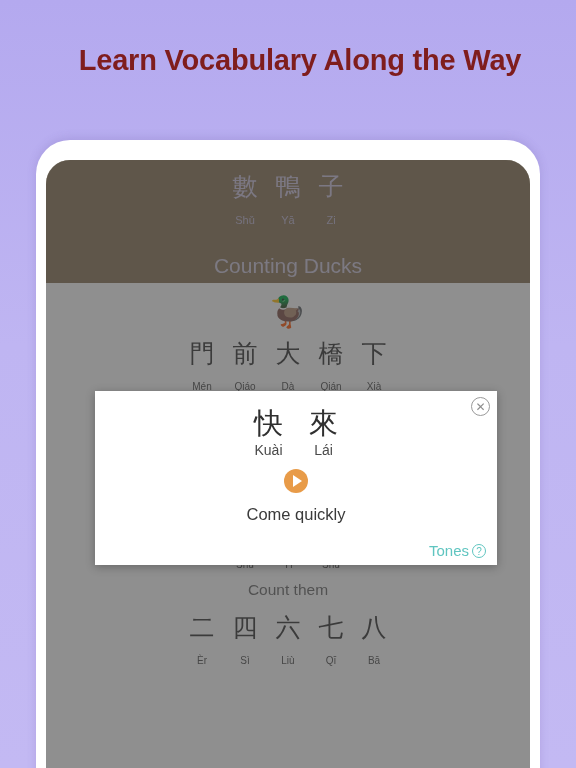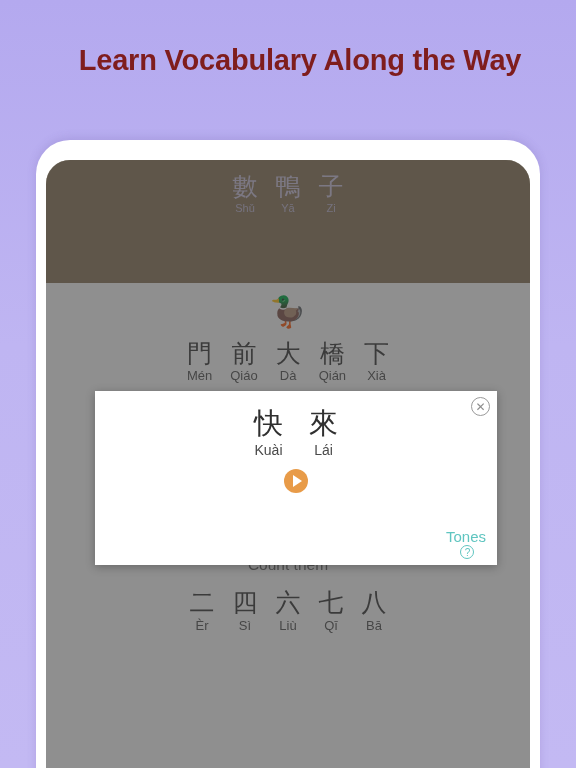--- a/index.html
+++ b/index.html
@@ -76,21 +76,21 @@
     align-items: center;
     margin: 0 9px;
   }
   .hz-char {
     font-family: "DejaVu Sans", sans-serif;
     line-height: 1.05;
   }
   .hz-py {
     font-size: 11px;
     line-height: 1.3;
-    margin-top: 1px;
+    margin-top: 13px;
   }
   .header-char { font-size: 25px; color: #cfc6e0; }
   .header-py { font-size: 11px; color: #c0b7d2; }
   .header-title {
     margin-top: 26px;
     font-size: 21px;
     color: #cfc9dd;
   }
 
   .app-body {
@@ -104,21 +104,21 @@
   }
   .duck {
     font-size: 30px;
     line-height: 1;
     padding-top: 14px;
     font-family: "DejaVu Sans", sans-serif;
   }
 
   .lyric-block { margin-top: 14px; }
   .lyric-char { font-size: 25px; color: #3d3d3d; }
-  .lyric-py   { font-size: 13px; color: #555555; }
+  .lyric-py   { font-size: 10px; color: #555555; }
   .lyric-en {
     font-size: 15.5px;
     color: #6f6f6f;
     margin-top: 10px;
   }
   .hz-cell.hl {
     background: #d7d7d1;
     border-radius: 7px;
     padding: 2px 7px 3px;
     margin: 0 4px;
@@ -205,21 +205,20 @@
   }
   .tones-link {
     position: absolute;
     right: 11px;
     bottom: 6px;
     color: #5fc5c0;
     font-size: 15px;
     display: flex;
     align-items: center;
     cursor: pointer;
-    flex-direction: column;
   }
   .tones-q {
     display: inline-block;
     width: 14px;
     height: 14px;
     border: 1px solid #5fc5c0;
     border-radius: 50%;
     font-size: 10px;
     line-height: 13px;
     text-align: center;
@@ -246,20 +245,21 @@
         </div>
         <div class="hz-cell">
           <span class="hz-char header-char">鴨</span>
           <span class="hz-py header-py">Yā</span>
         </div>
         <div class="hz-cell">
           <span class="hz-char header-char">子</span>
           <span class="hz-py header-py">Zi</span>
         </div>
       </div>
+      <div class="header-title">Counting Ducks</div>
     </div>
 
     <div class="app-body">
       <div class="duck">🦆</div>
 
       <div class="lyric-block">
         <div class="hz-row">
           <div class="hz-cell">
             <span class="hz-char lyric-char">門</span>
             <span class="hz-py lyric-py">Mén</span>
@@ -362,20 +362,21 @@
         <span class="modal-py">Kuài</span>
       </div>
       <div class="modal-cell">
         <span class="modal-char">來</span>
         <span class="modal-py">Lái</span>
       </div>
     </div>
 
     <div class="play-btn"></div>
 
+    <div class="modal-en">Come quickly</div>
 
     <div class="tones-link">
       <span>Tones</span>
       <span class="tones-q">?</span>
     </div>
   </div>
 
 </div>
 
 </body></html>

